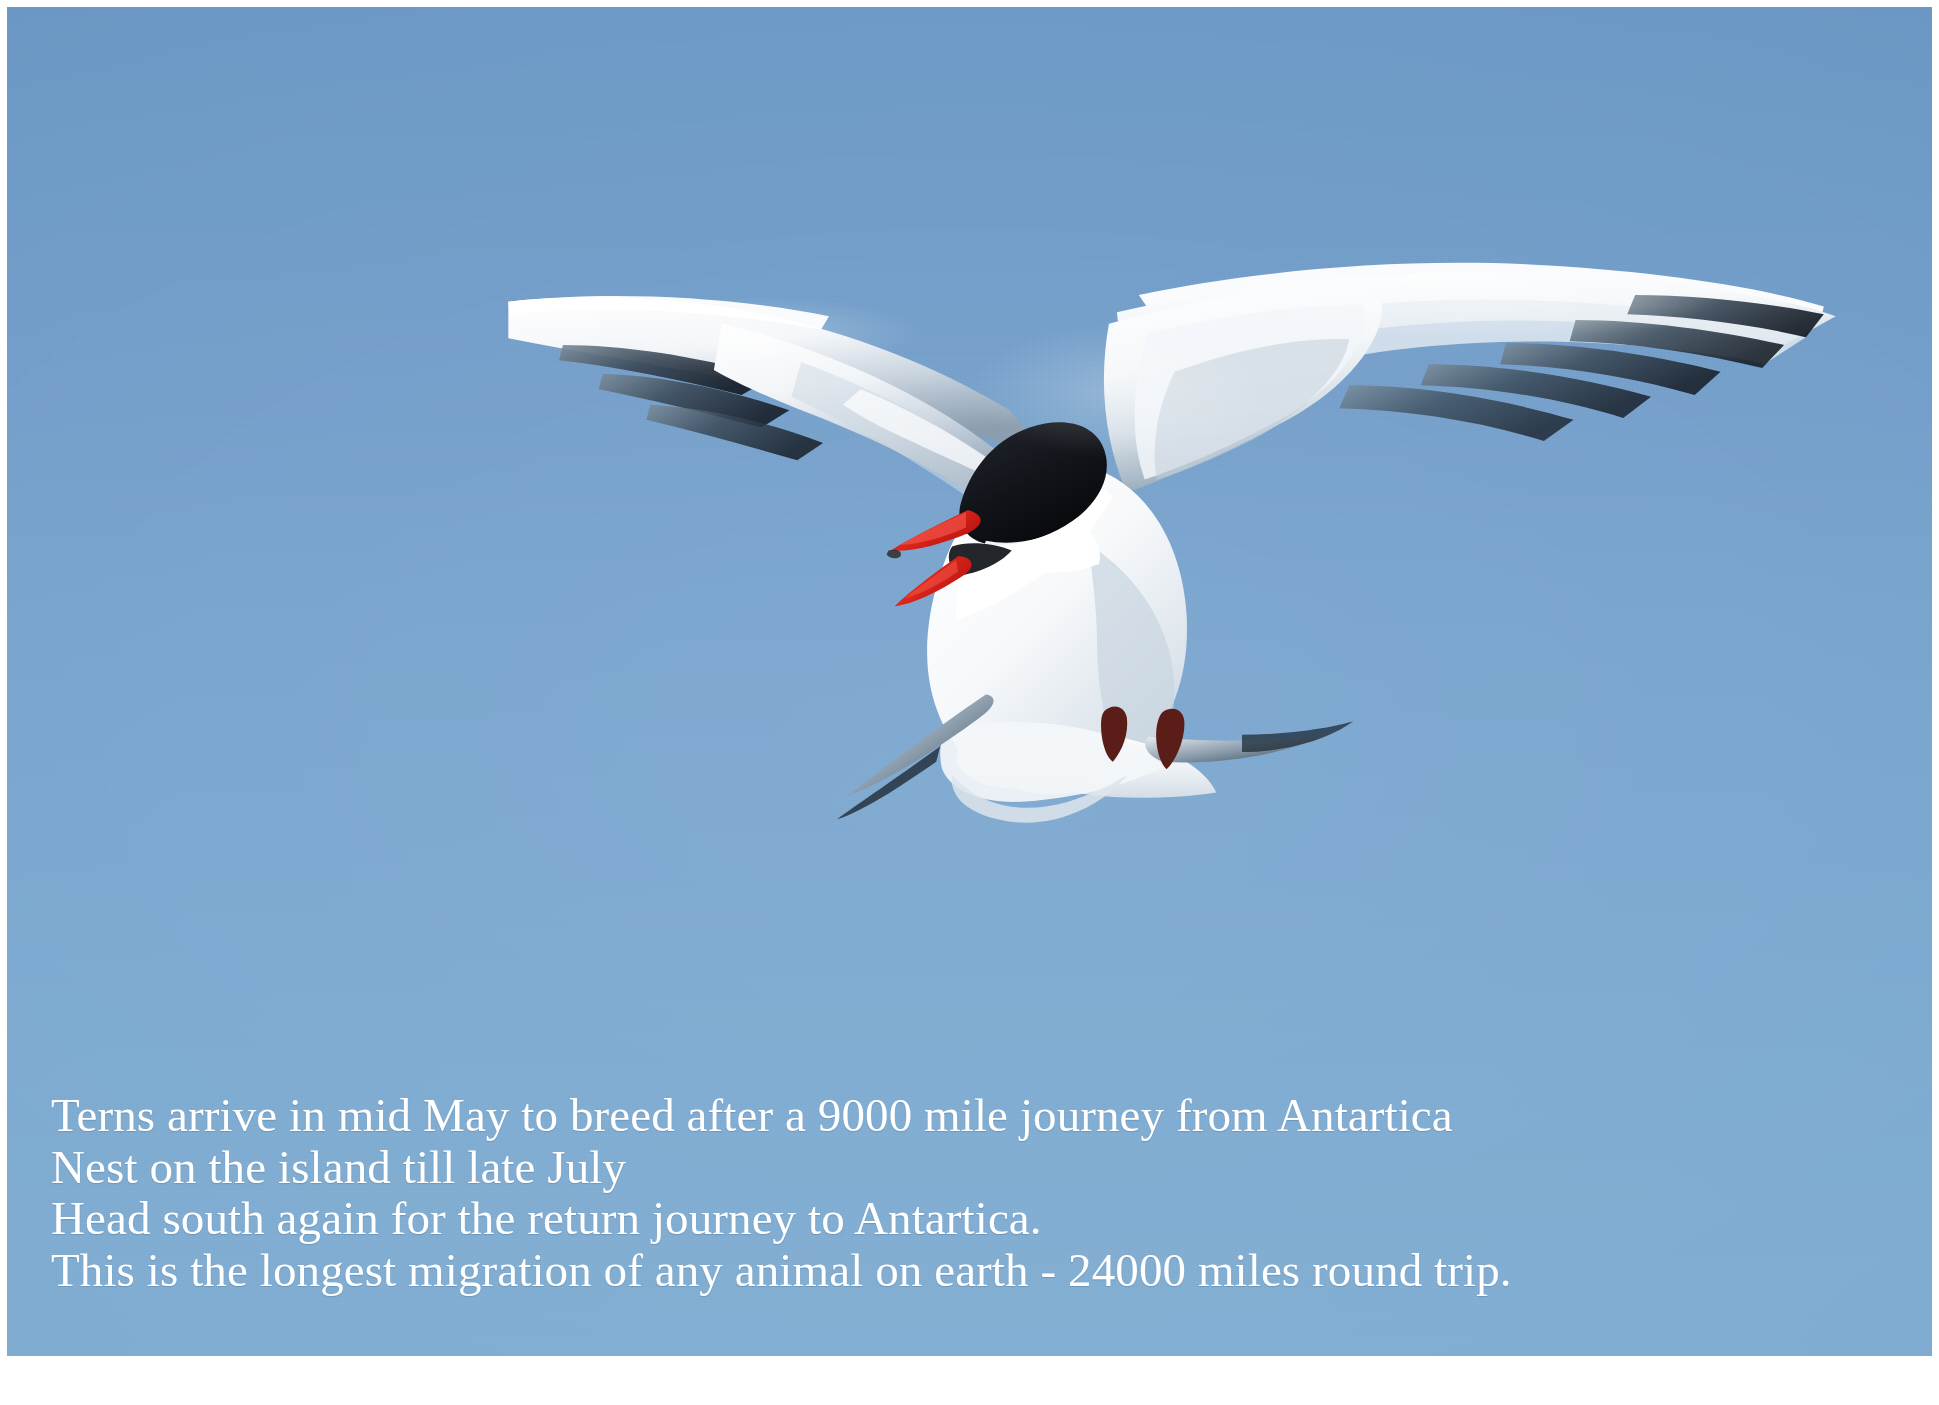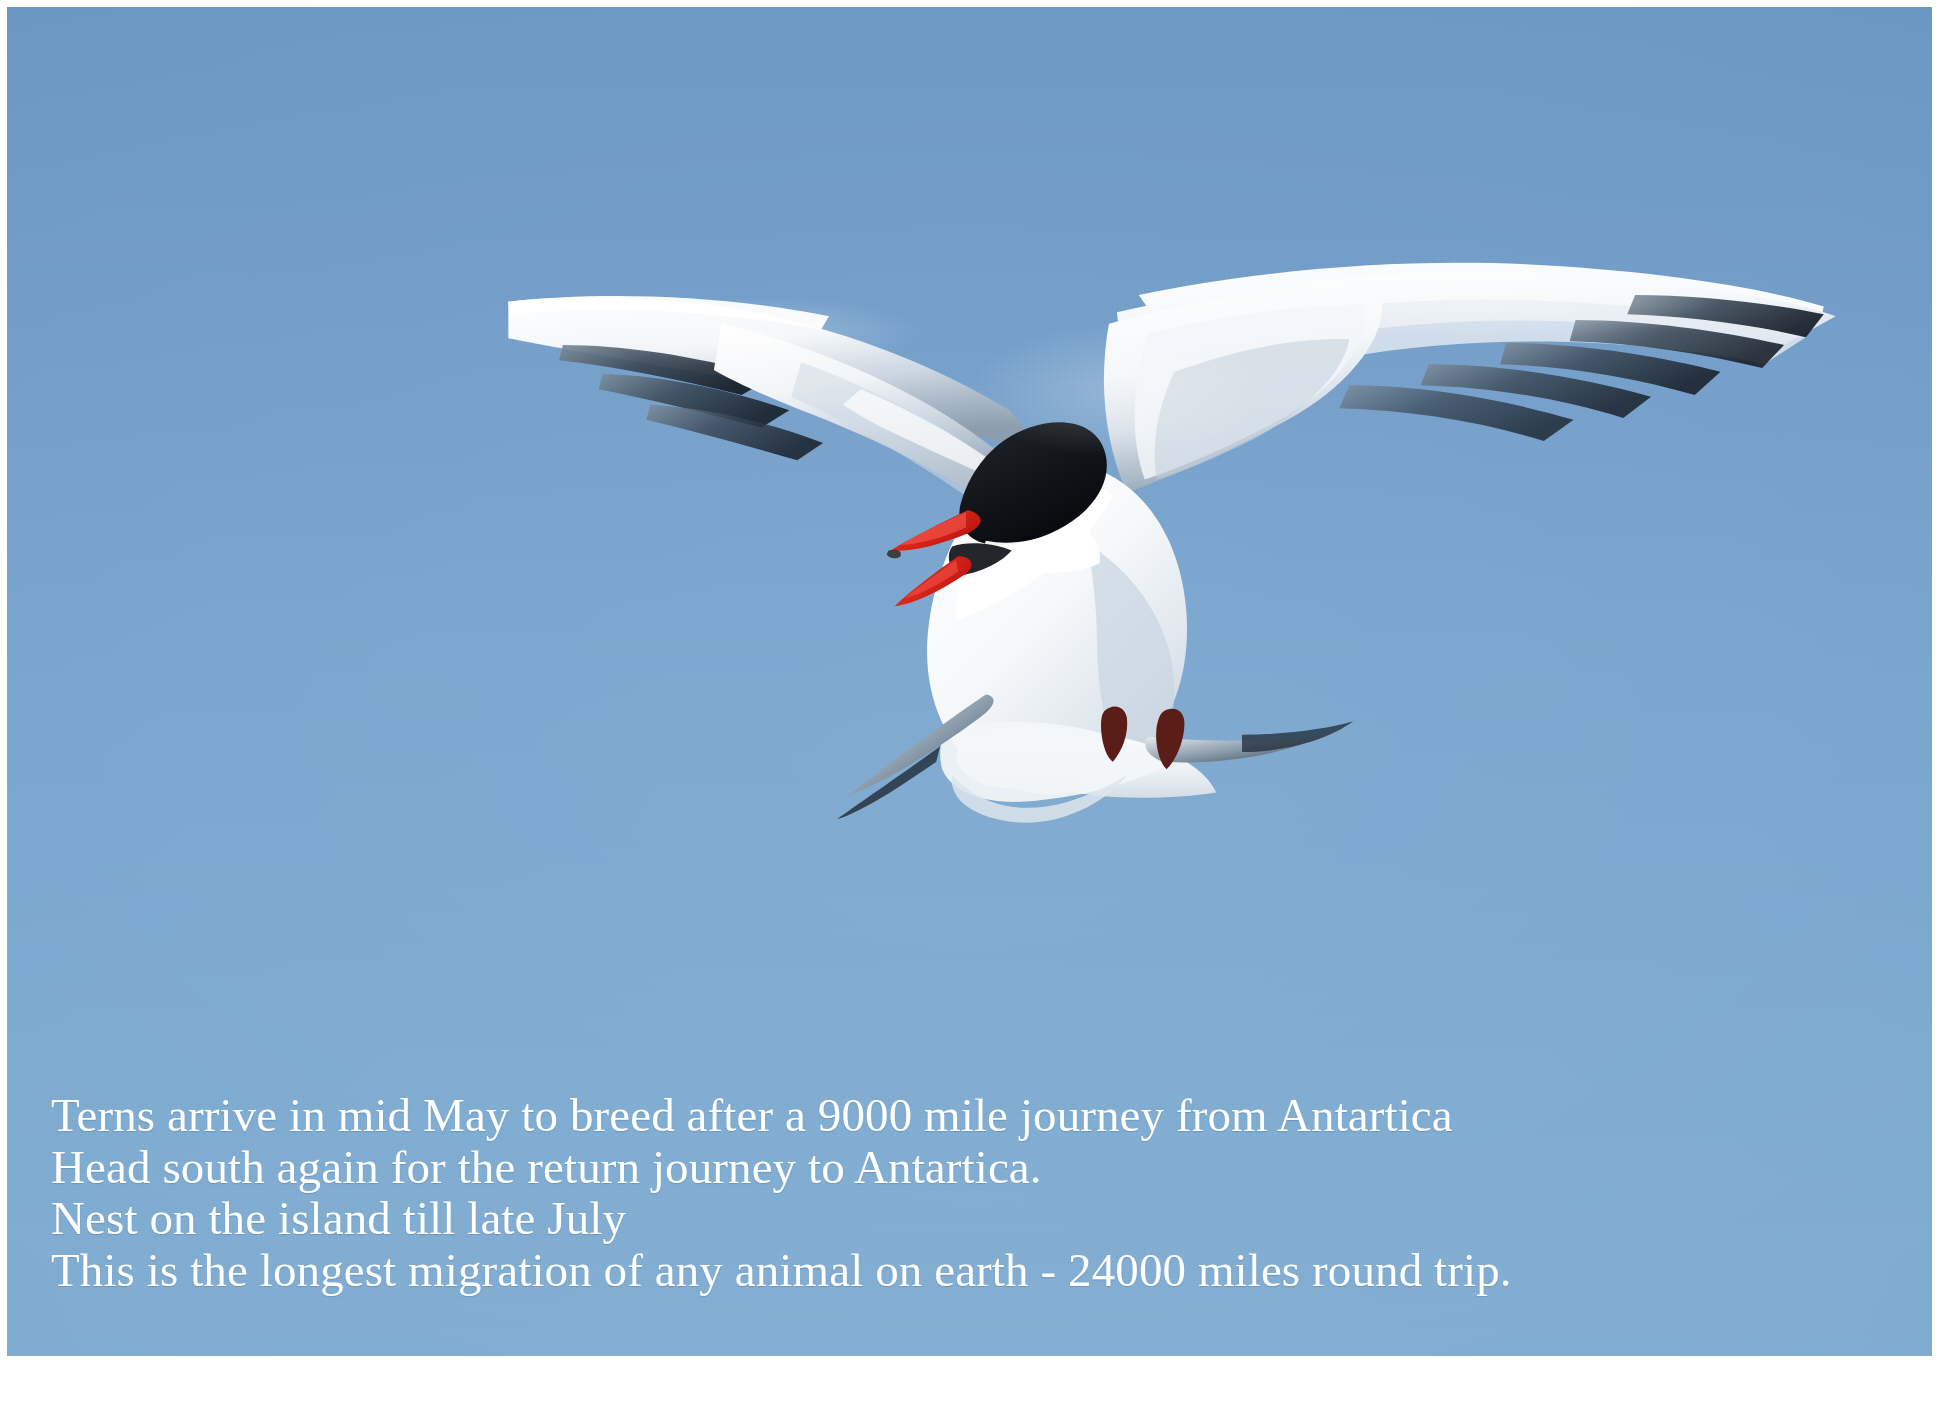--- a/index.html
+++ b/index.html
@@ -267,18 +267,18 @@
       </g>
 
       <ellipse cx="1120" cy="400" rx="150" ry="70" fill="url(#gSoft)" opacity=".25"></ellipse>
       <ellipse cx="760" cy="340" rx="160" ry="38" fill="url(#gSoft)" opacity=".3"></ellipse>
       <ellipse cx="1480" cy="312" rx="250" ry="34" fill="url(#gSoft)" opacity=".3"></ellipse>
     </svg>
   </div>
 
   <div id="caption">
     <span class="cap-line">Terns arrive in mid May to breed after a 9000 mile journey from Antartica</span>
+    <span class="cap-line">Nest on the island till late July</span>
     <span class="cap-line">Head south again for the return journey to Antartica.</span>
-    <span class="cap-line">Nest on the island till late July</span>
     <span class="cap-line">This is the longest migration of any animal on earth - 24000 miles round trip.</span>
   </div>
 
 </div>
 
 </body></html>

